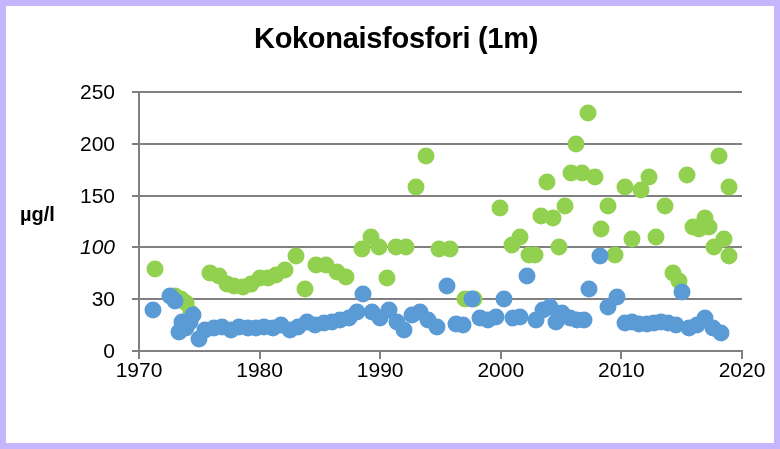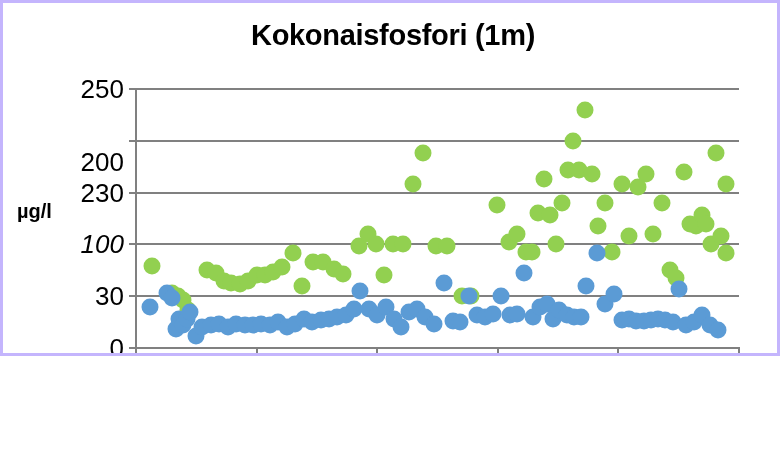--- a/index.html
+++ b/index.html
@@ -6,23 +6,23 @@
     margin: 0;
     padding: 0;
     background: #ffffff;
   }
   body {
     font-family: "Liberation Sans", sans-serif;
   }
   #screenshot {
     position: relative;
     width: 780px;
-    height: 356px;
+    height: 449px;
     background: #ffffff;
-    border: 3px solid #c4b5fd;
+    border: 6px solid #c4b5fd;
     box-sizing: border-box;
     overflow: hidden;
   }
   #chart-title {
     position: absolute;
     left: 0;
     top: 16px;
     width: 780px;
     text-align: center;
     font-size: 29px;
@@ -71,23 +71,23 @@
   }
   .xtick {
     position: absolute;
     bottom: -8px;
     width: 2px;
     height: 8px;
     background: #808080;
   }
   .ylabel-text {
     position: absolute;
-    right: 0;
+    right: 12px;
     transform: translateY(-50%);
-    font-size: 26px;
+    font-size: 21px;
     color: #000000;
     font-family: "Liberation Sans", sans-serif;
     white-space: nowrap;
   }
   #ytick-labels {
     position: absolute;
     left: 61px;
     top: 86px;
     width: 60px;
     height: 259px;
@@ -159,22 +159,22 @@
 <div id="screenshot">
 
   <div id="chart-title">Kokonaisfosfori (1m)</div>
 
   <div id="axis-title-y">µg/l</div>
 
   <div id="ytick-labels">
       <div class="ylabel-text" style="top: 259px;">0</div>
       <div class="ylabel-text" style="top: 207.2px;">30</div>
       <div class="ylabel-text" style="top: 155.4px; font-style: italic;">100</div>
-      <div class="ylabel-text" style="top: 103.6px;">230</div>
-      <div class="ylabel-text" style="top: 51.8px; margin-top: 21px;">200</div>
+      <div class="ylabel-text" style="top: 103.6px;">150</div>
+      <div class="ylabel-text" style="top: 51.8px;">200</div>
       <div class="ylabel-text" style="top: 0px;">250</div>
     </div>
 
   <div id="plot-area">
     <div class="axis-line-y"></div>
     <div class="axis-line-x"></div>
   <div class="gridline" style="top: 258px;"></div>
       <div class="ytick" style="top: 258px;"></div>
       <div class="gridline" style="top: 206.2px;"></div>
       <div class="ytick" style="top: 206.2px;"></div>
@@ -331,15 +331,23 @@
       <div class="pt talvi" title="2013.9, 27" style="left: 529.434px; top: 231.028px;"></div>
       <div class="pt talvi" title="2014.5, 25" style="left: 536.67px; top: 233.1px;"></div>
       <div class="pt talvi" title="2015, 57" style="left: 542.7px; top: 199.948px;"></div>
       <div class="pt talvi" title="2015.6, 22" style="left: 549.936px; top: 236.208px;"></div>
       <div class="pt talvi" title="2016.3, 25" style="left: 558.378px; top: 233.1px;"></div>
       <div class="pt talvi" title="2016.9, 32" style="left: 565.614px; top: 225.848px;"></div>
       <div class="pt talvi" title="2017.6, 22" style="left: 574.056px; top: 236.208px;"></div>
       <div class="pt talvi" title="2018.3, 17" style="left: 582.498px; top: 241.388px;"></div>
     </div>
 
+  <div id="xtick-labels">
+      <div class="xlabel-text" style="left: 0px;">1970</div>
+      <div class="xlabel-text" style="left: 120.6px;">1980</div>
+      <div class="xlabel-text" style="left: 241.2px;">1990</div>
+      <div class="xlabel-text" style="left: 361.8px;">2000</div>
+      <div class="xlabel-text" style="left: 482.4px;">2010</div>
+      <div class="xlabel-text" style="left: 603px;">2020</div>
+    </div>
 
 
 </div>
 
 </body></html>

